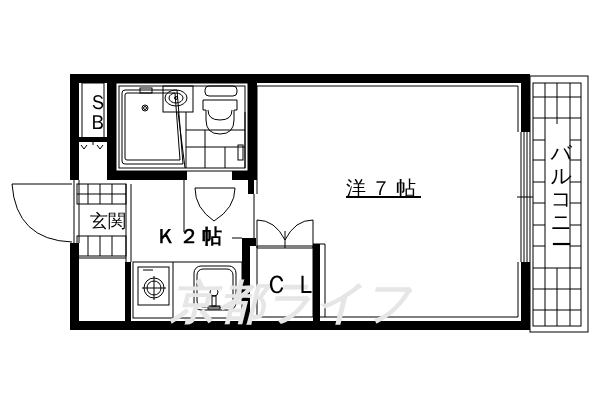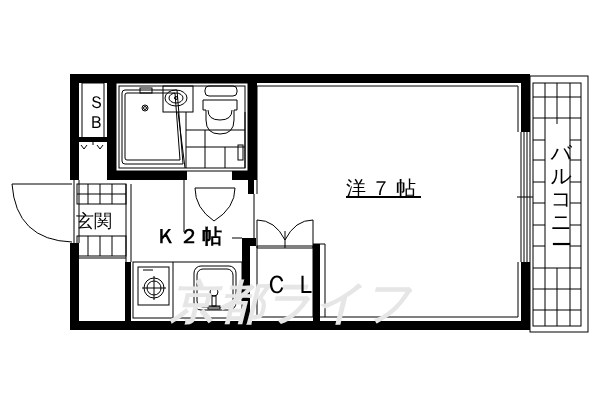--- a/index.html
+++ b/index.html
@@ -2,22 +2,22 @@
 <html><head>
 <meta charset="utf-8">
 <style>
   html, body { margin:0; padding:0; background:#ffffff; }
   body { width:600px; height:400px; position:relative; overflow:hidden; font-family:"DejaVu Sans", sans-serif; }
   svg { position:absolute; left:0; top:0; }
   .lbl { position:absolute; color:#000; white-space:nowrap; line-height:1; }
   .room-main { left:346px; top:178px; font-size:20px; letter-spacing:5px;text-decoration:underline; }
   .room-k { left:156px; top:226px; font-size:20px; letter-spacing:3px;font-weight:bold; }
   .room-cl { left:264px; top:272px; font-size:25px; letter-spacing:5px; }
-  .room-genkan { left:76px; top:212px; font-size:18px; }
-  .room-sb { left:88px; top:92px; font-size:17px; width:16px; text-align:right; line-height:20px; white-space:normal; }
+  .room-genkan { left:90px; top:212px; font-size:18px; }
+  .room-sb { left:88px; top:92px; font-size:20px; width:16px; text-align:right; line-height:20px; white-space:normal; }
   .room-bal { left:548px; top:142px; font-size:21px; width:24px; text-align:right; line-height:23px; white-space:normal; }
   .watermark { position:absolute; left:170px; top:272px; font-size:46px; font-weight:bold; color:#e6e6e6; letter-spacing:2px; font-style:italic; }
 </style>
 </head>
 <body>
 
 <svg width="600" height="400" viewBox="0 0 600 400">
   <g fill="none" stroke="#000" stroke-width="1">
 
     <g fill="#000" stroke="none">

